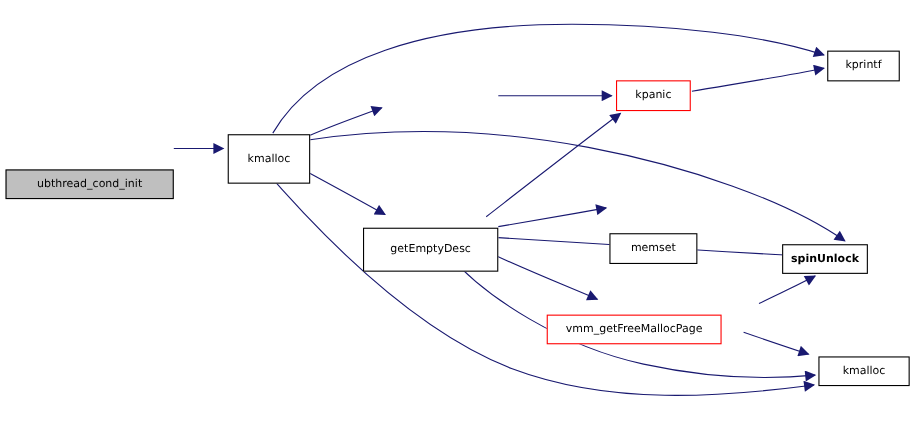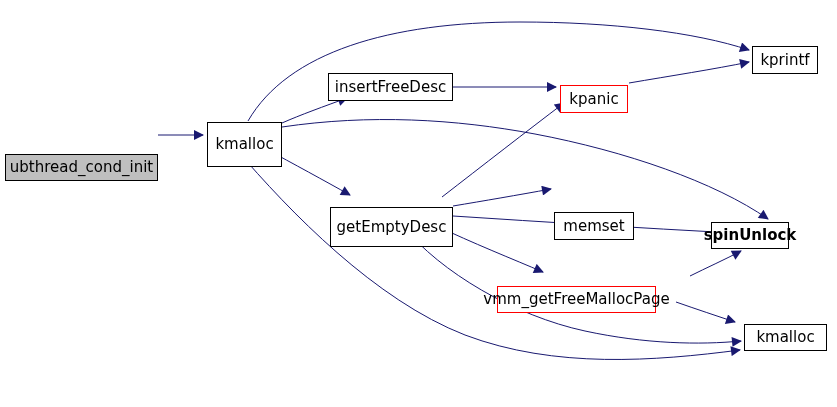--- a/index.html
+++ b/index.html
@@ -10,21 +10,21 @@
   .canvas{
     position:relative; width:837px; height:407px;
     background:var(--bg); overflow:hidden;
     font-family:"DejaVu Sans","Liberation Sans",sans-serif;
   }
   svg.edges{position:absolute;left:0;top:0;}
   svg.edges path.e{fill:none;stroke:var(--edge);stroke-width:1;}
   .node{
     position:absolute; box-sizing:border-box;
     border:1px solid var(--border); background:#ffffff;
-    color:var(--text); font-size:15px; line-height:1;
+    color:var(--text); font-size:10px; line-height:1;
     display:flex; align-items:center; justify-content:center;
     white-space:nowrap; cursor:pointer;
   }
   .node.root{background:var(--rootfill); cursor:default;margin-top:32px;}
   .node.hl{border-color:var(--highlight);}
 </style>
 </head>
 <body>
 
 <div class="canvas">
@@ -49,23 +49,22 @@
     <path class="e" marker-end="url(#arrow)" d="M437,226 C470,242 515,260 543,272"></path>
     <path class="e" marker-end="url(#arrow)" d="M403,226 C440,272 515,316 585,331 C645,344 700,345 741,341"></path>
     <path class="e" marker-end="url(#arrow)" d="M690,276 C706,268 726,259 741,251"></path>
     <path class="e" marker-end="url(#arrow)" d="M676,302 C696,309 717,316 735,322"></path>
   </svg>
 
   <div class="node root" style="left:5px;top:122px;width:153px;height:27px;">ubthread_cond_init</div>
 
   <div class="node" style="left:207px;top:122px;width:75px;height:45px;">kmalloc</div>
 
-  <div class="node" style="left:328px;top:73px;width:125px;height:28px;">insertFreeDesc</div>
 
-  <div class="node hl" style="left:560px;top:73px;width:68px;height:28px;margin-top:12px;">kpanic</div>
+  <div class="node hl" style="left:560px;top:73px;width:68px;height:28px;">kpanic</div>
 
   <div class="node" style="left:752px;top:46px;width:66px;height:28px;">kprintf</div>
 
   <div class="node" style="left:330px;top:207px;width:123px;height:40px;">getEmptyDesc</div>
 
   <div class="node" style="left:554px;top:171px;width:80px;height:28px;margin-top:41px;">memset</div>
 
   <div class="node" style="left:711px;top:222px;width:78px;height:27px;font-weight:bold;">spinUnlock</div>
 
   <div class="node hl" style="left:497px;top:286px;width:159px;height:27px;">vmm_getFreeMallocPage</div>

